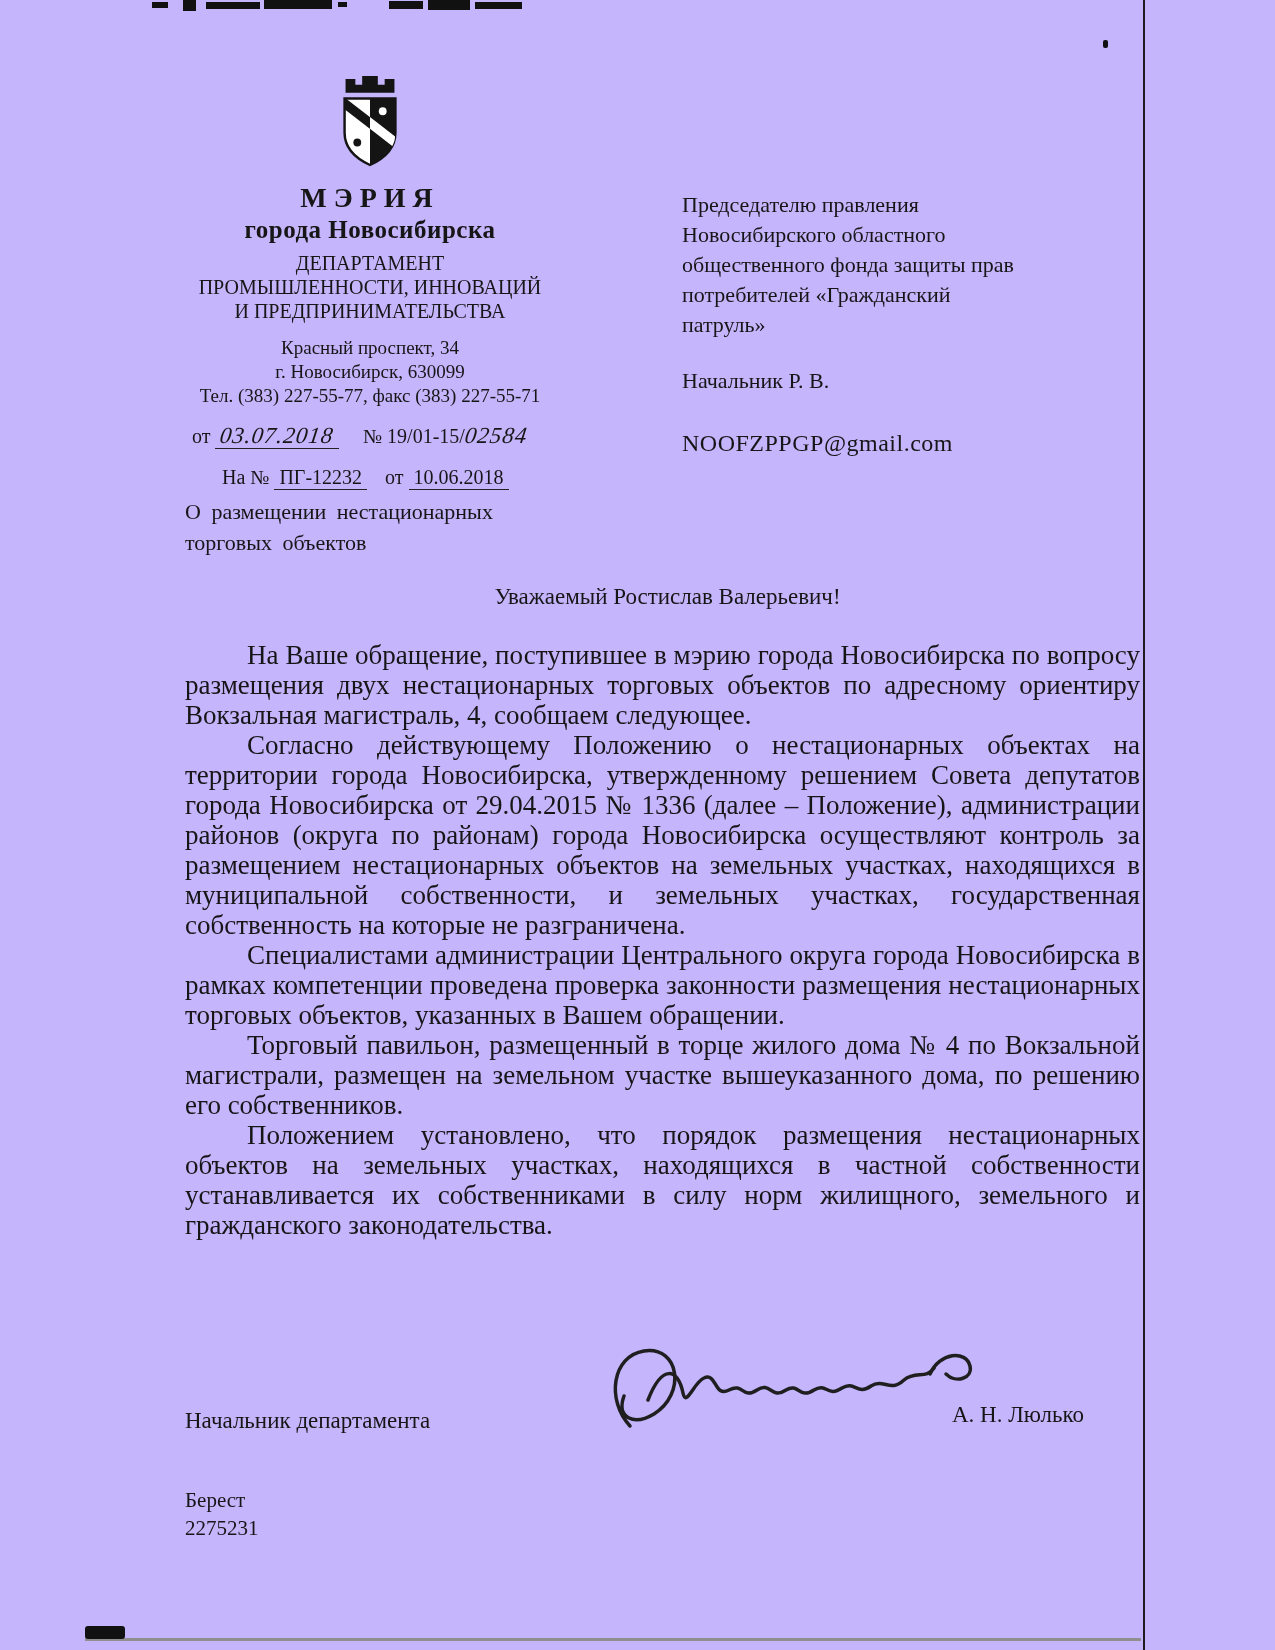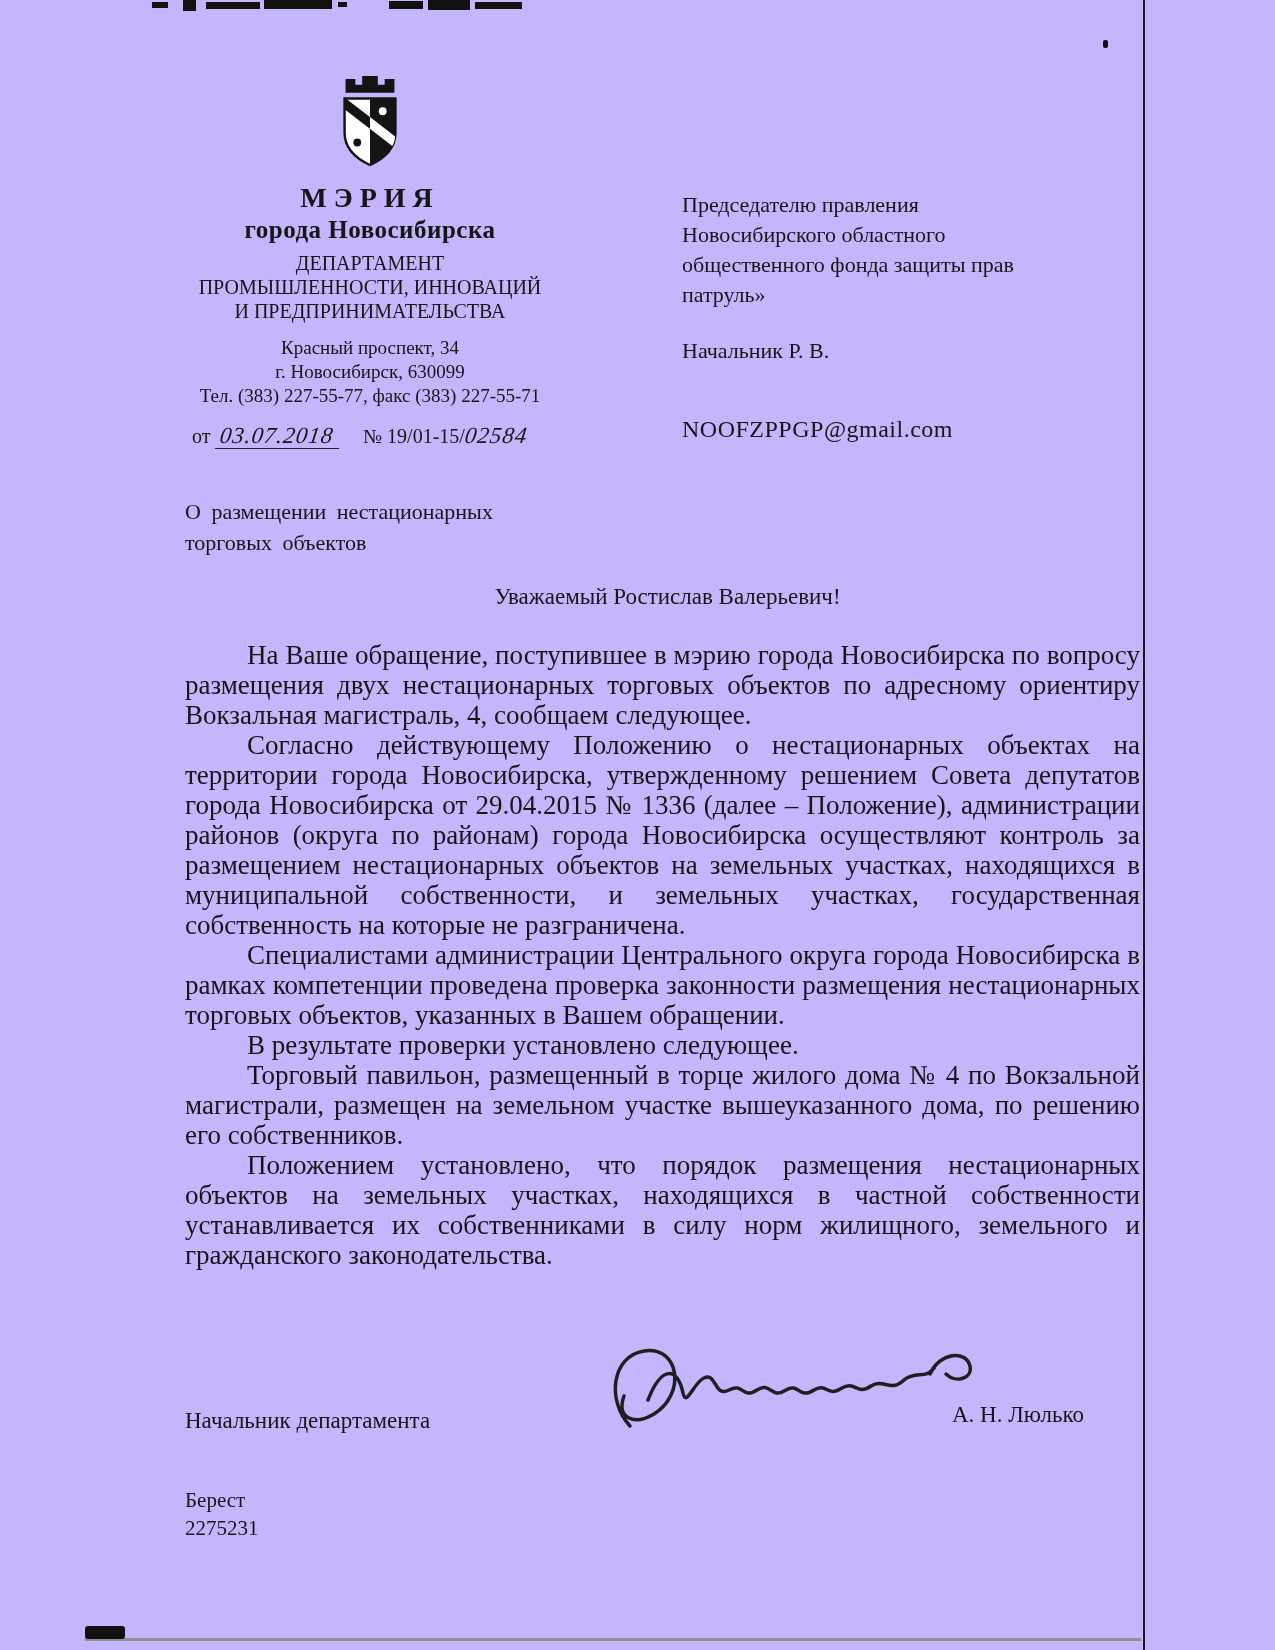--- a/index.html
+++ b/index.html
@@ -24,21 +24,21 @@
   .phone{font-size:19px;line-height:24px;}
   .date-line{margin-top:15px;font-size:20px;text-align:left;padding-left:42px;white-space:nowrap;}
   .ref-line{margin-top:17px;font-size:20px;text-align:left;padding-left:72px;white-space:nowrap;}
   .hand{font-style:italic;font-size:23px;letter-spacing:1px;}
   .hand-skew{display:inline-block;transform:skewX(-8deg);}
   .u{border-bottom:1.5px solid #222;padding:0 5px 1px 5px;}
   .sp{display:inline-block;width:14px;}
   
   .lh-right{position:absolute;left:682px;top:190px;width:340px;font-size:22px;line-height:30px;}
   .recipient-name{margin-top:26px;}
-  .recipient-email{margin-top:48px;font-size:24px;letter-spacing:0.5px;}
+  .recipient-email{margin-top:32px;font-size:24px;letter-spacing:0.5px;}
   
   .subject{position:absolute;left:185px;top:496px;width:400px;font-size:22px;line-height:31px;word-spacing:5px;}
   .salutation{position:absolute;left:190px;top:584px;width:955px;text-align:center;font-size:23px;}
   
   .body-text{position:absolute;left:185px;top:640px;width:955px;font-size:27px;line-height:30px;text-align:justify;}
   .body-text p{margin:0;text-indent:62px;}
   
   .sig-position{position:absolute;left:185px;top:1408px;font-size:23px;}
   .sig-name{position:absolute;left:952px;top:1402px;font-size:23px;}
   .sig-scribble{position:absolute;left:598px;top:1338px;}
@@ -96,43 +96,50 @@
     <div class="phone">Тел. (383) 227-55-77, факс (383) 227-55-71</div>
 
     <div class="date-line">
       <span>от</span>
       <span class="u"><span class="hand hand-skew">03.07.2018</span></span>
       <span class="sp"></span>
       <span>№</span>
       <span>19/01-15/</span><span class="hand hand-skew">02584</span>
     </div>
 
+    <div class="ref-line">
+      <span>На №</span>
+      <span class="u">ПГ-12232</span>
+      <span class="sp" style="width:8px;"></span>
+      <span>от</span>
+      <span class="u">10.06.2018</span>
+    </div>
   </div>
 
   <div class="lh-right">
     <div>Председателю правления</div>
     <div>Новосибирского областного</div>
     <div>общественного фонда защиты прав</div>
+    <div>потребителей  «Гражданский</div>
     <div>патруль»</div>
     <div class="recipient-name">Начальник Р. В.</div>
     <div class="recipient-email">NOOFZPPGP@gmail.com</div>
   </div>
 
   <div class="subject">
     <div>О размещении нестационарных</div>
     <div>торговых объектов</div>
   </div>
 
   <div class="salutation">Уважаемый Ростислав Валерьевич!</div>
 
   <div class="body-text">
     <p>На Ваше обращение, поступившее в мэрию города Новосибирска по вопросу размещения двух нестационарных торговых объектов по адресному ориентиру Вокзальная магистраль, 4, сообщаем следующее.</p>
     <p>Согласно действующему Положению о нестационарных объектах на территории города Новосибирска, утвержденному решением Совета депутатов города Новосибирска от 29.04.2015 № 1336 (далее – Положение), администрации районов (округа по районам) города Новосибирска осуществляют контроль за размещением нестационарных объектов на земельных участках, находящихся в муниципальной собственности, и земельных участках, государственная собственность на которые не разграничена.</p>
     <p>Специалистами администрации Центрального округа города Новосибирска в рамках компетенции проведена проверка законности размещения нестационарных торговых объектов, указанных в Вашем обращении.</p>
-    <p>В результате проверки установлено следующее.</p>
     <p>Торговый павильон, размещенный в торце жилого дома № 4 по Вокзальной магистрали, размещен на земельном участке вышеуказанного дома, по решению его собственников.</p>
     <p>Положением установлено, что порядок размещения нестационарных объектов на земельных участках, находящихся в частной собственности устанавливается их собственниками в силу норм жилищного, земельного и гражданского законодательства.</p>
   </div>
 
   <div class="sig-position">Начальник департамента</div>
 
   <svg class="sig-scribble" width="400" height="110" viewBox="0 0 400 110">
     <g fill="none" stroke="#1f1f1f" stroke-width="3.5" stroke-linecap="round">
       <path d="M 32,88 C 8,62 14,18 46,13 C 82,8 88,56 56,76 C 36,88 18,80 26,58"></path>
       <path d="M 50,62 C 64,26 80,30 85,55 C 88,70 96,44 106,40 C 119,34 116,60 131,52 C 146,44 144,62 159,52 C 173,43 173,62 188,52 C 201,44 201,62 216,52 C 229,44 229,60 244,50 C 257,42 259,58 273,48 C 286,40 292,55 306,42 C 318,32 328,42 336,30"></path>

